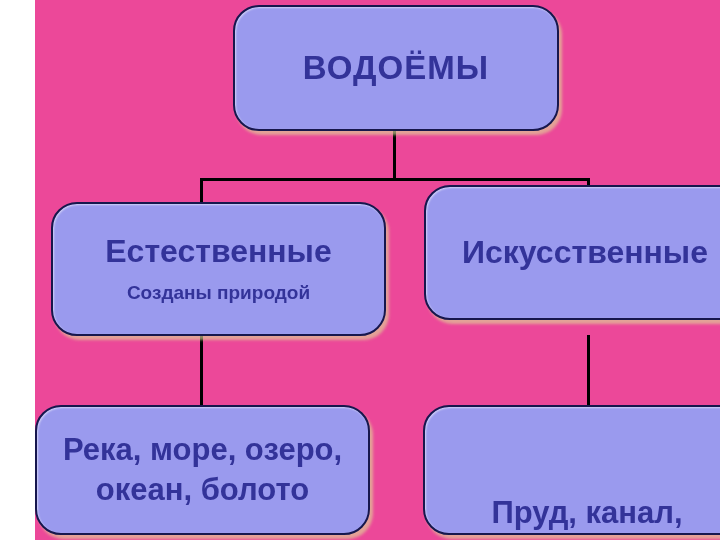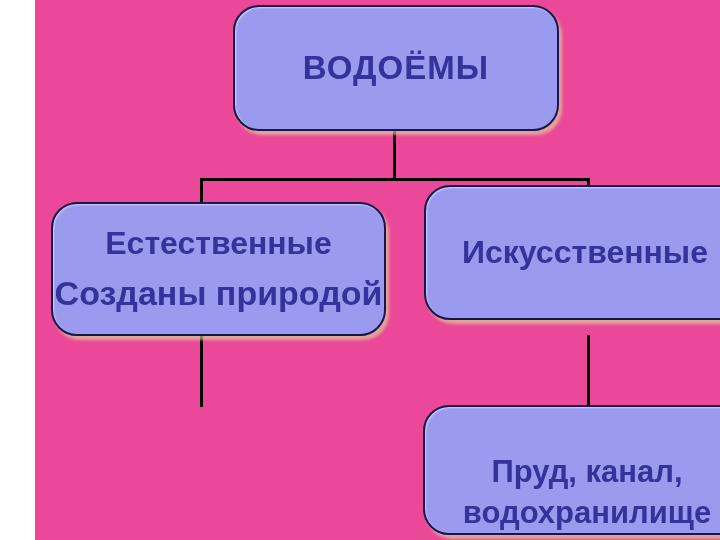--- a/index.html
+++ b/index.html
@@ -38,21 +38,21 @@
   }
   .t-root {
     font-size: 33px;
     letter-spacing: 1px;
   }
   .t-title {
     font-size: 32px;
     line-height: 1.1;
   }
   .t-sub {
-    font-size: 34px;
+    font-size: 19px;
     line-height: 1.1;
     margin-top: 14px;
   }
   .t-ex {
     font-size: 31px;
     line-height: 1.3;
   }
 </style>
 </head>
 <body>
@@ -72,21 +72,26 @@
 
   <div class="node" style="left:16px; top:202px; width:335px; height:134px;">
     <div class="t-title">Естественные</div>
     <div class="t-sub">Созданы природой</div>
   </div>
 
   <div class="node" style="left:389px; top:185px; width:322px; height:135px;">
     <div class="t-title">Искусственные</div>
   </div>
 
+  <div class="node" style="left:0px; top:405px; width:335px; height:130px;">
+    <div class="t-ex">
+      <div>Река, море, озеро,</div>
+      <div>океан, болото</div>
+    </div>
+  </div>
 
   <div class="node" style="left:388px; top:405px; width:328px; height:130px;justify-content:flex-end;">
     <div class="t-ex">
       <div>Пруд, канал,</div>
-      <div>водохранилище</div>
     </div>
   </div>
 
 </div>
 
 </body></html>

